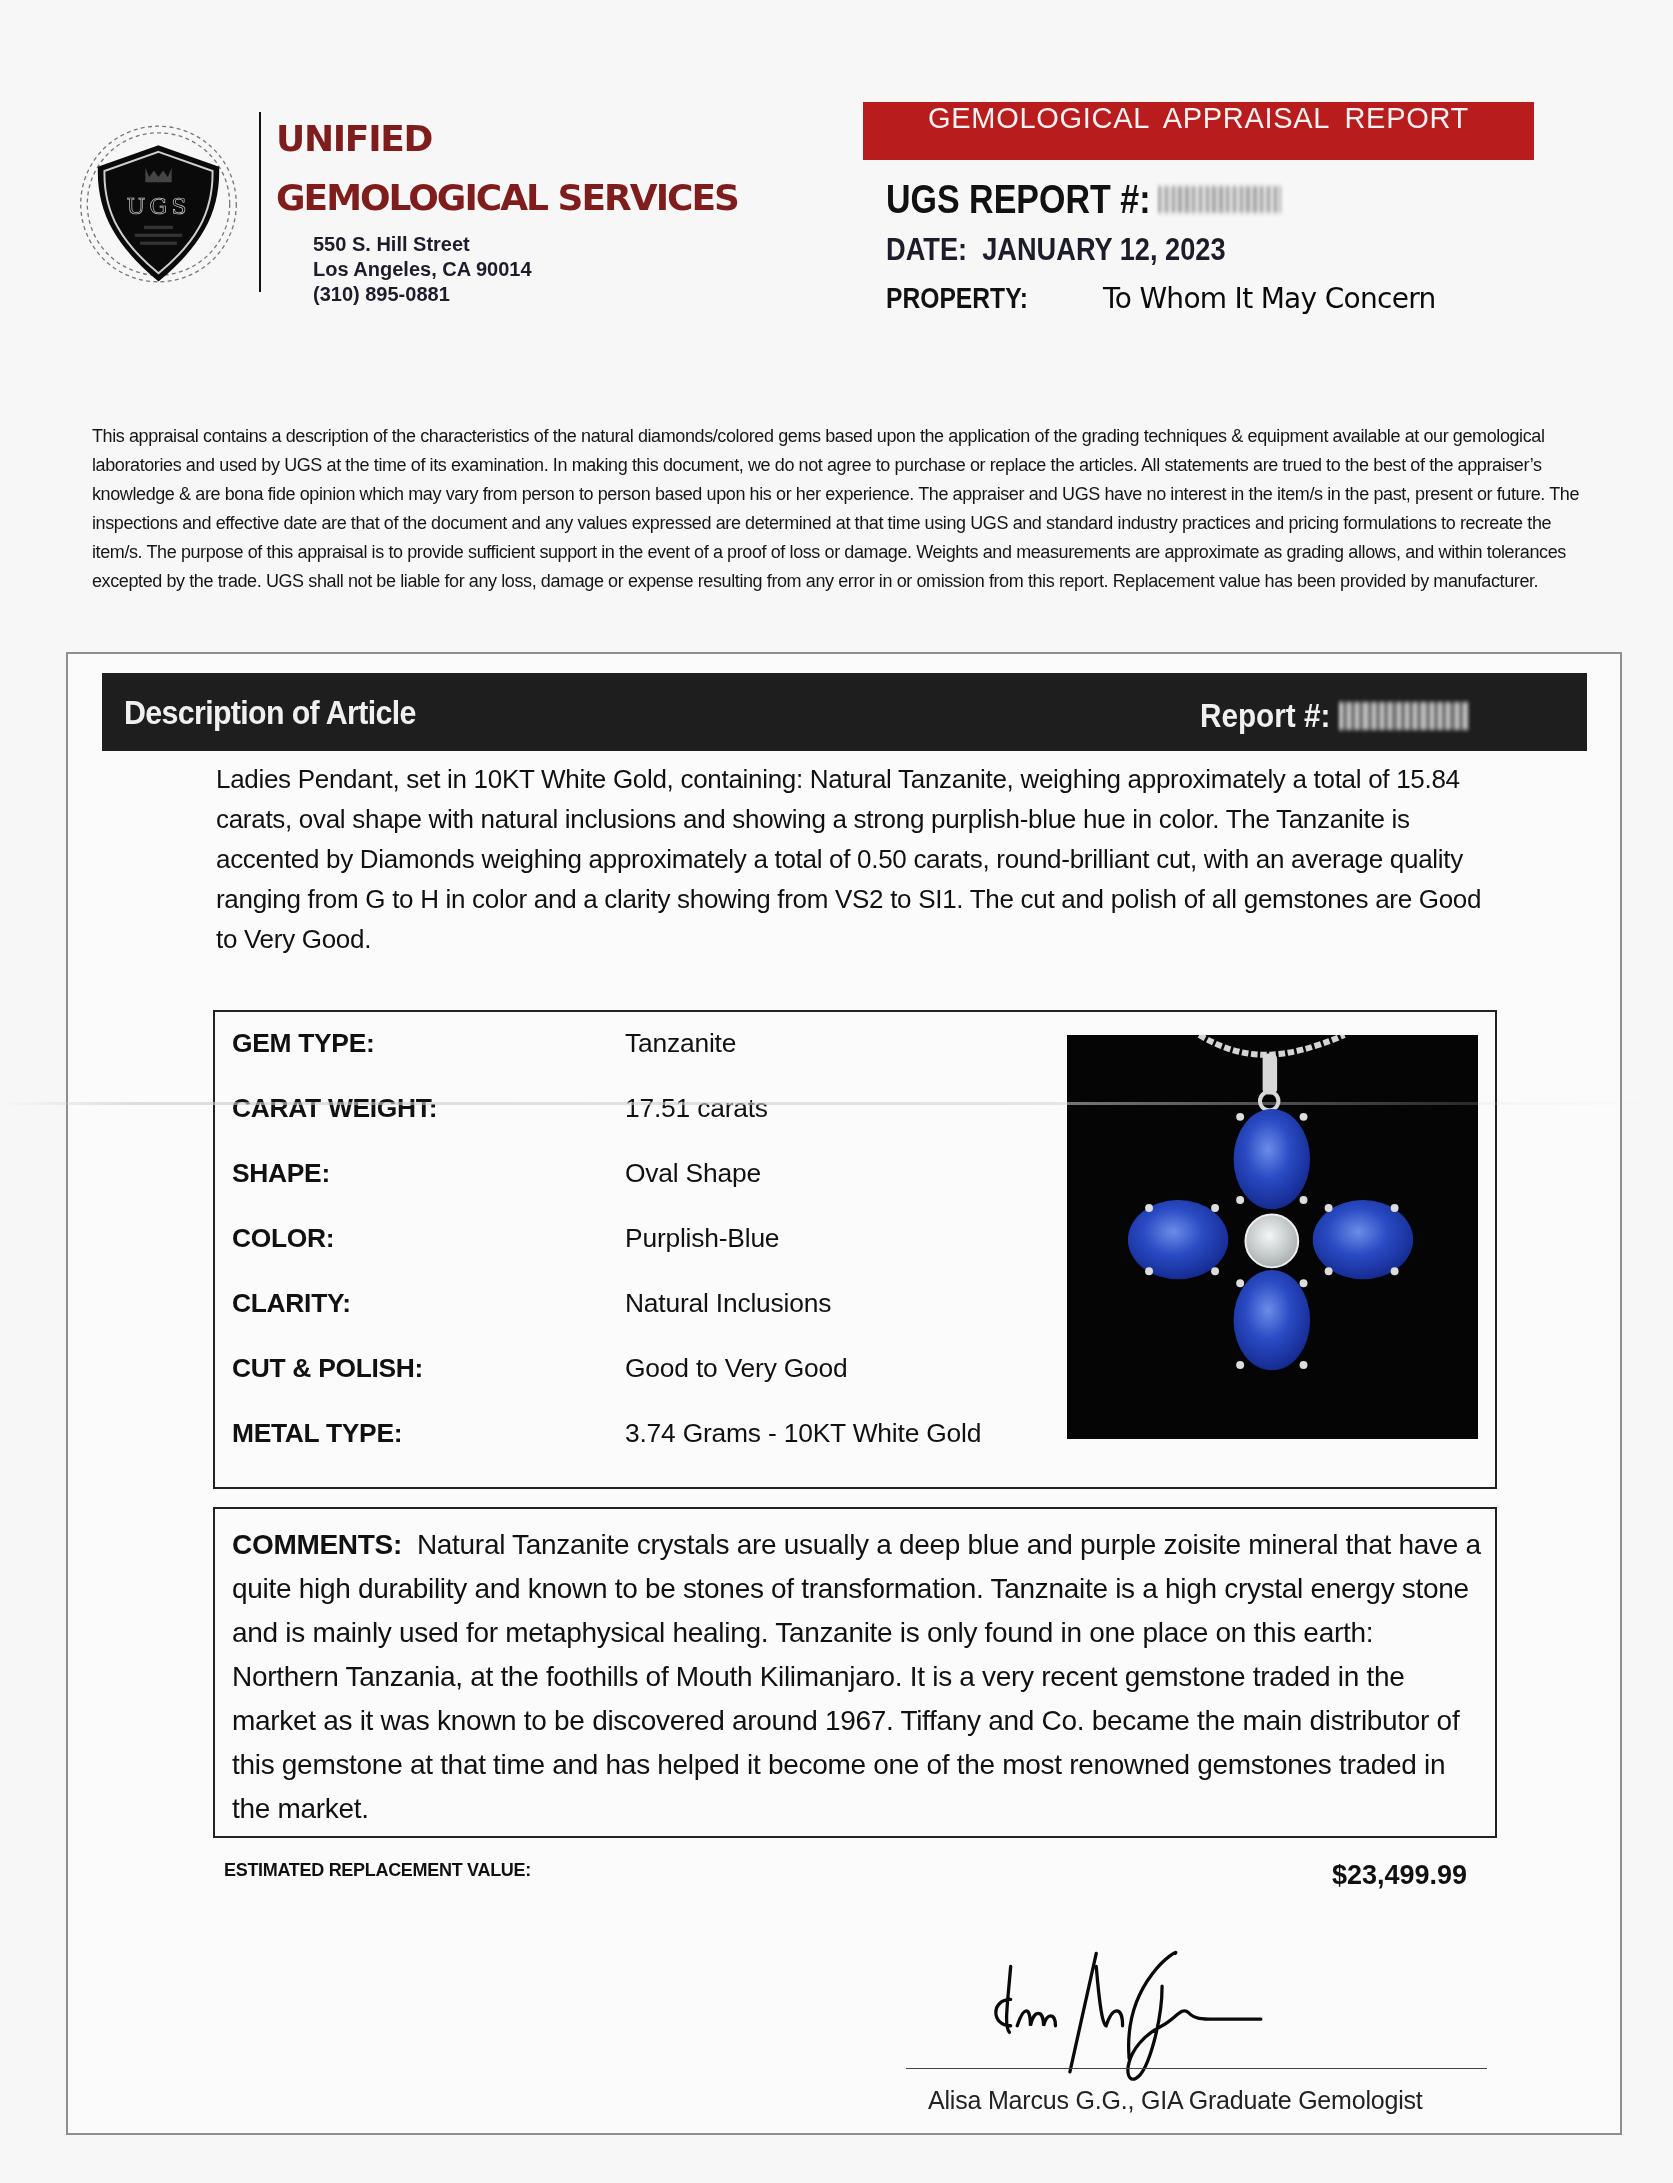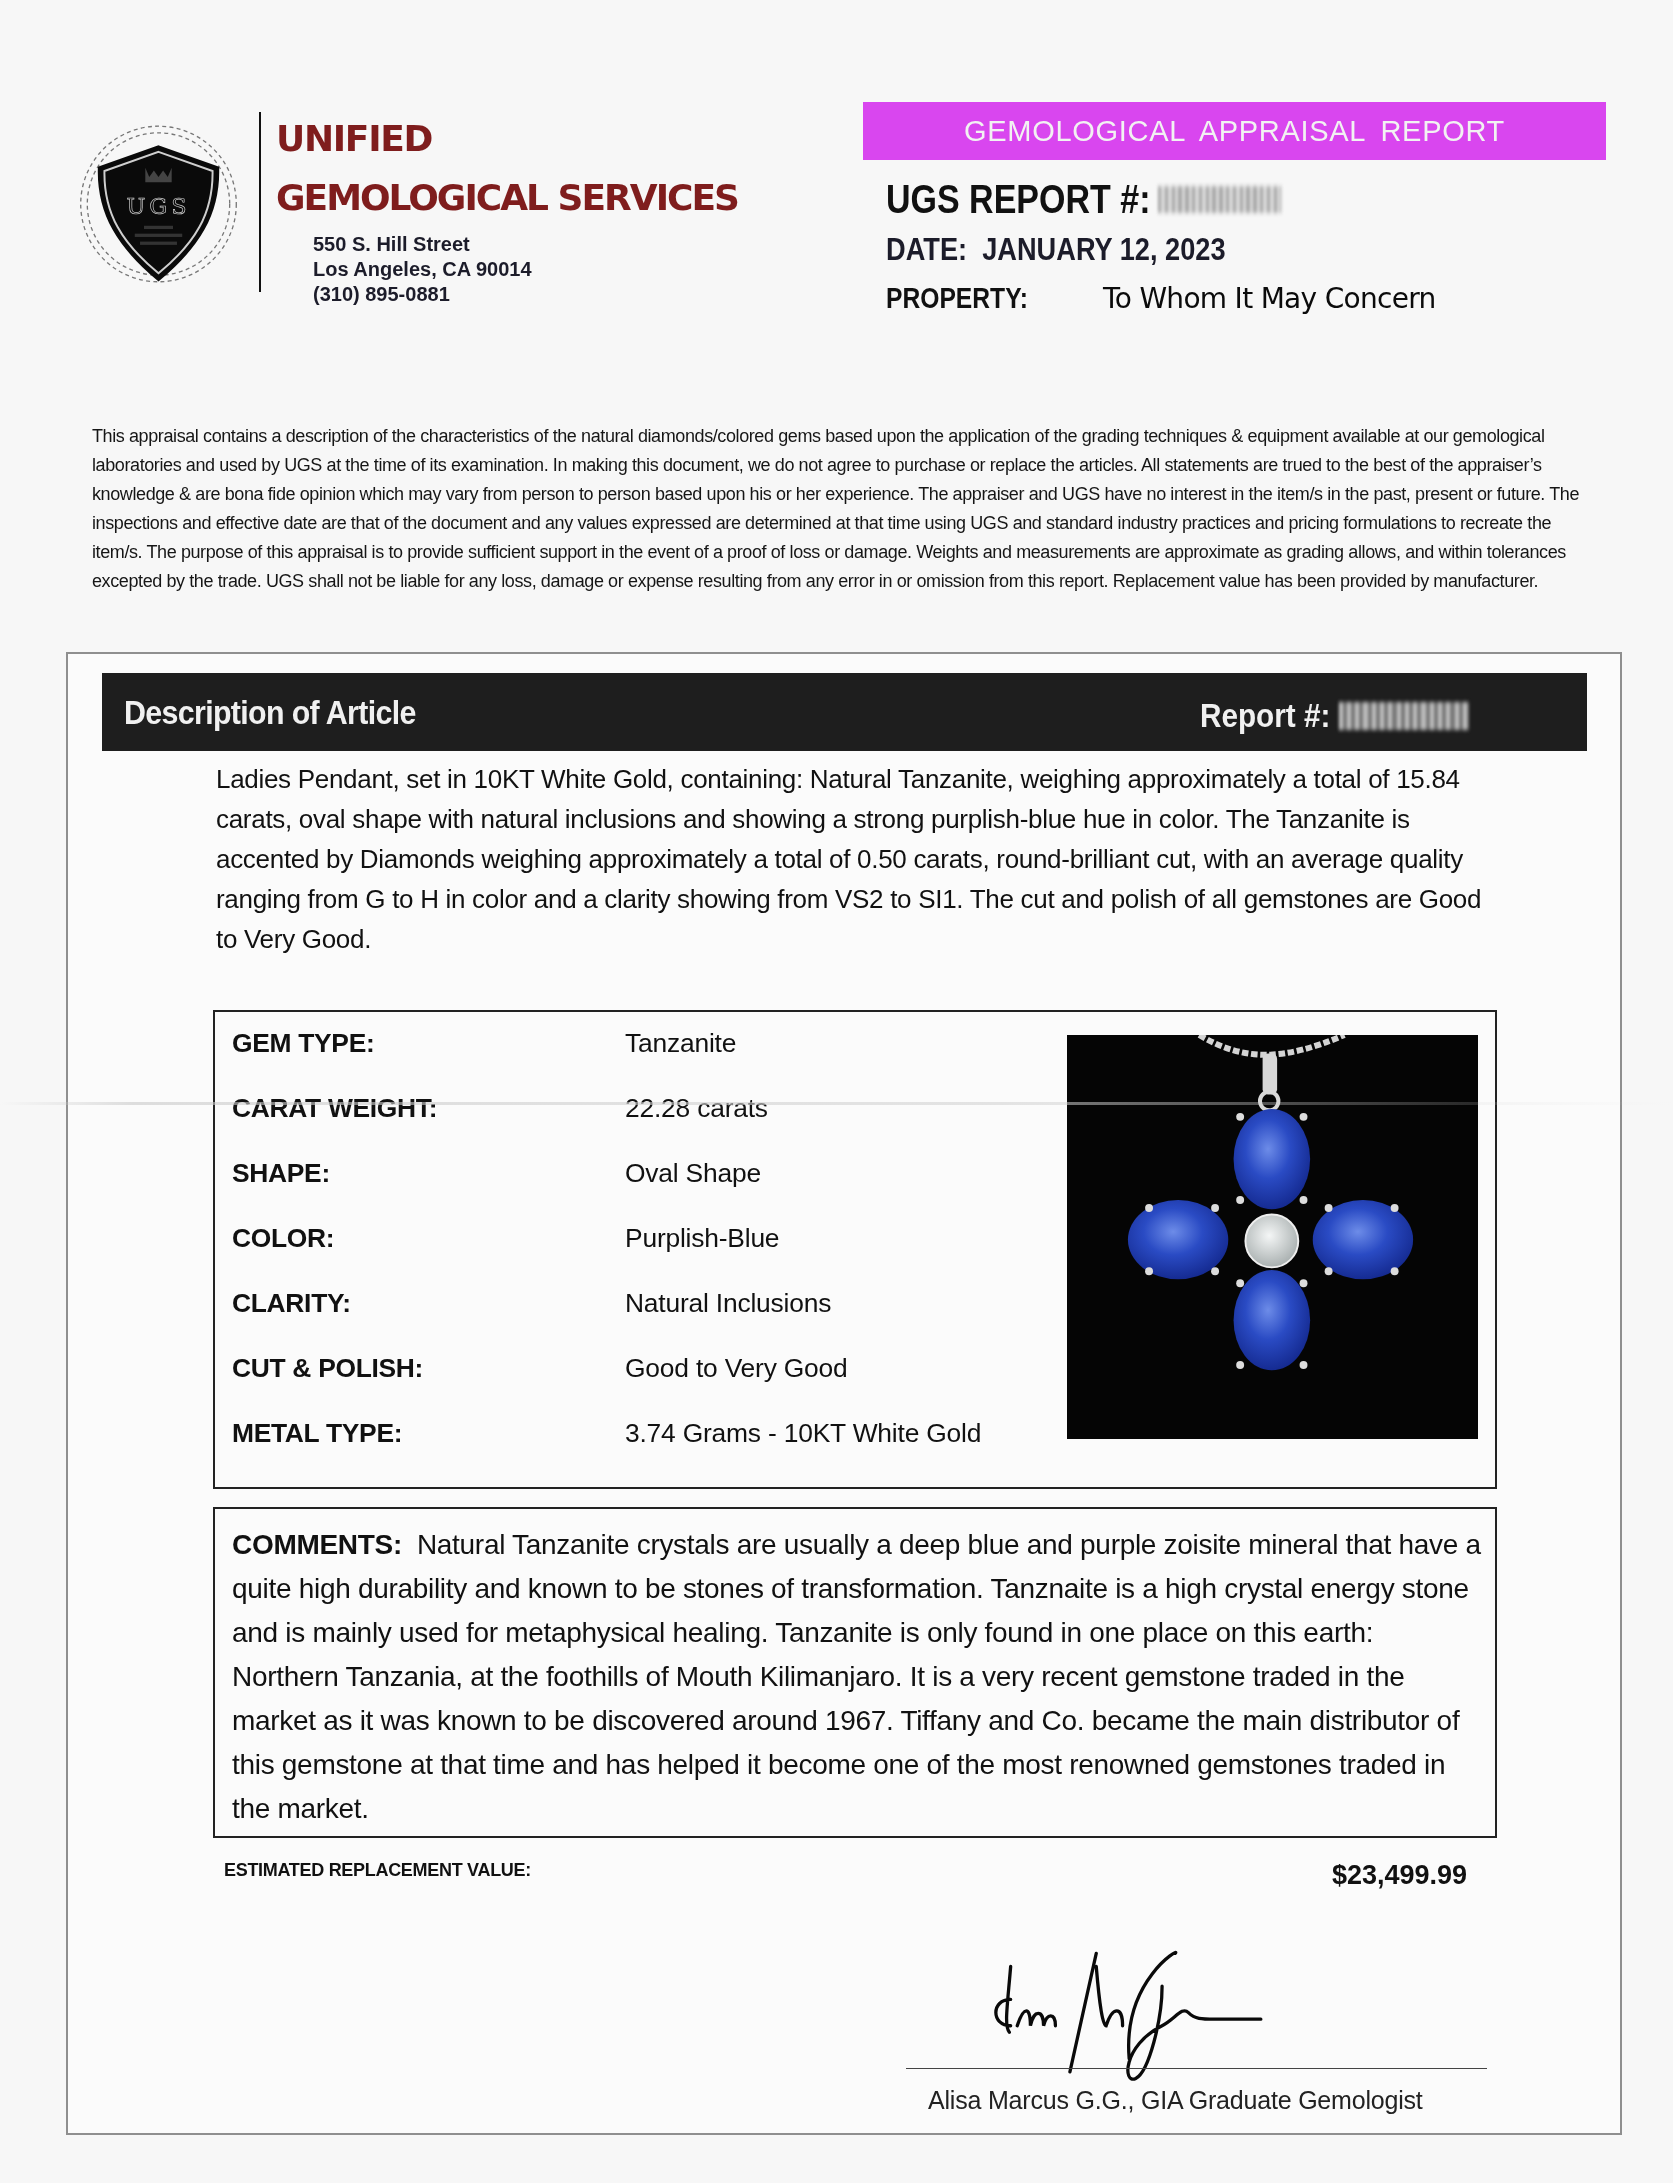--- a/index.html
+++ b/index.html
@@ -16,22 +16,22 @@
     font-family: "DejaVu Sans", sans-serif; font-weight: bold; letter-spacing: -1.3px;
     font-size: 36px; line-height: 1; color: #7f1d1d;
   }
   #company-line1 { left: 276px; top: 121px; }
   #company-line2 { left: 276px; top: 180px; letter-spacing: -2px; }
   .addr { font-family: "Liberation Sans", sans-serif; font-weight: bold; font-size: 20px; color: #1c1c2a; line-height: 25px; }
   #address-block { left: 313px; top: 232px; }
 
   
   #report-bar {
-    left: 863px; top: 102px; width: 743px; height: 58px; background: #d946ef;
-    display: flex; align-items: center; justify-content: center;
+    left: 863px; top: 102px; width: 671px; height: 58px; background: #b91c1c;
+    display: flex; align-items: flex-start; justify-content: center;
   }
   #report-bar span { color: #f2f2f2; font-size: 29px; word-spacing: 6.6px; letter-spacing: 0.7px; }
   .hdr-line { font-family: "Liberation Sans", sans-serif; font-weight: bold; color: #111; transform: scaleX(0.85); transform-origin: left; }
   #report-number-line { left: 886px; top: 177px; font-size: 40px; display: flex; align-items: center; }
   .redacted {
     display: inline-block; width: 145px; height: 26.4px; margin-left: 9.2px;
     background: repeating-linear-gradient(90deg, #9a9a9a 0 4px, #d6d6d6 4px 8px);
     filter: blur(2px); opacity: 0.85;
   }
   #date-line { left: 886px; top: 231px; font-size: 32px; color: #1c1c2a; }
@@ -153,21 +153,21 @@
 <div id="article-description" class="abs">Ladies Pendant, set in 10KT White Gold, containing: Natural Tanzanite, weighing approximately a total of 15.84 carats, oval shape with natural inclusions and showing a strong purplish-blue hue in color. The Tanzanite is accented by Diamonds weighing approximately a total of 0.50 carats, round-brilliant cut, with an average quality ranging from G to H in color and a clarity showing from VS2 to SI1. The cut and polish of all gemstones are Good to Very Good.</div>
 
 <div id="specs-box" class="abs"></div>
 <div id="specs-rows">
     <div class="spec-row" style="top: 1028px;">
       <span class="spec-label">GEM TYPE:</span>
       <span class="spec-value">Tanzanite</span>
     </div>
     <div class="spec-row" style="top: 1093px;">
       <span class="spec-label">CARAT WEIGHT:</span>
-      <span class="spec-value">22.28 carats</span>
+      <span class="spec-value">17.51 carats</span>
     </div>
     <div class="spec-row" style="top: 1158px;">
       <span class="spec-label">SHAPE:</span>
       <span class="spec-value">Oval Shape</span>
     </div>
     <div class="spec-row" style="top: 1223px;">
       <span class="spec-label">COLOR:</span>
       <span class="spec-value">Purplish-Blue</span>
     </div>
     <div class="spec-row" style="top: 1288px;">

